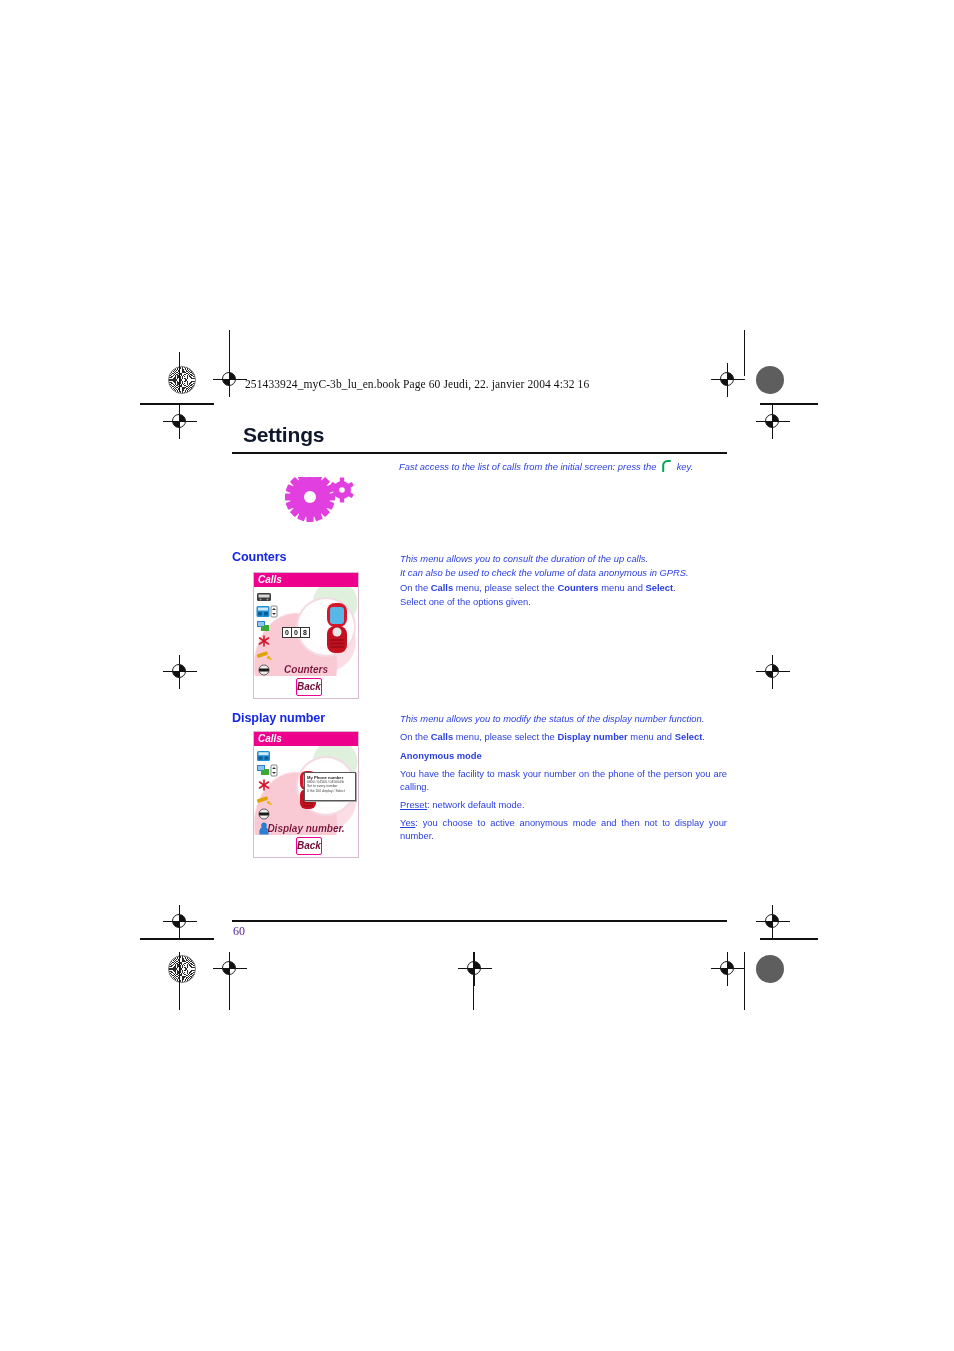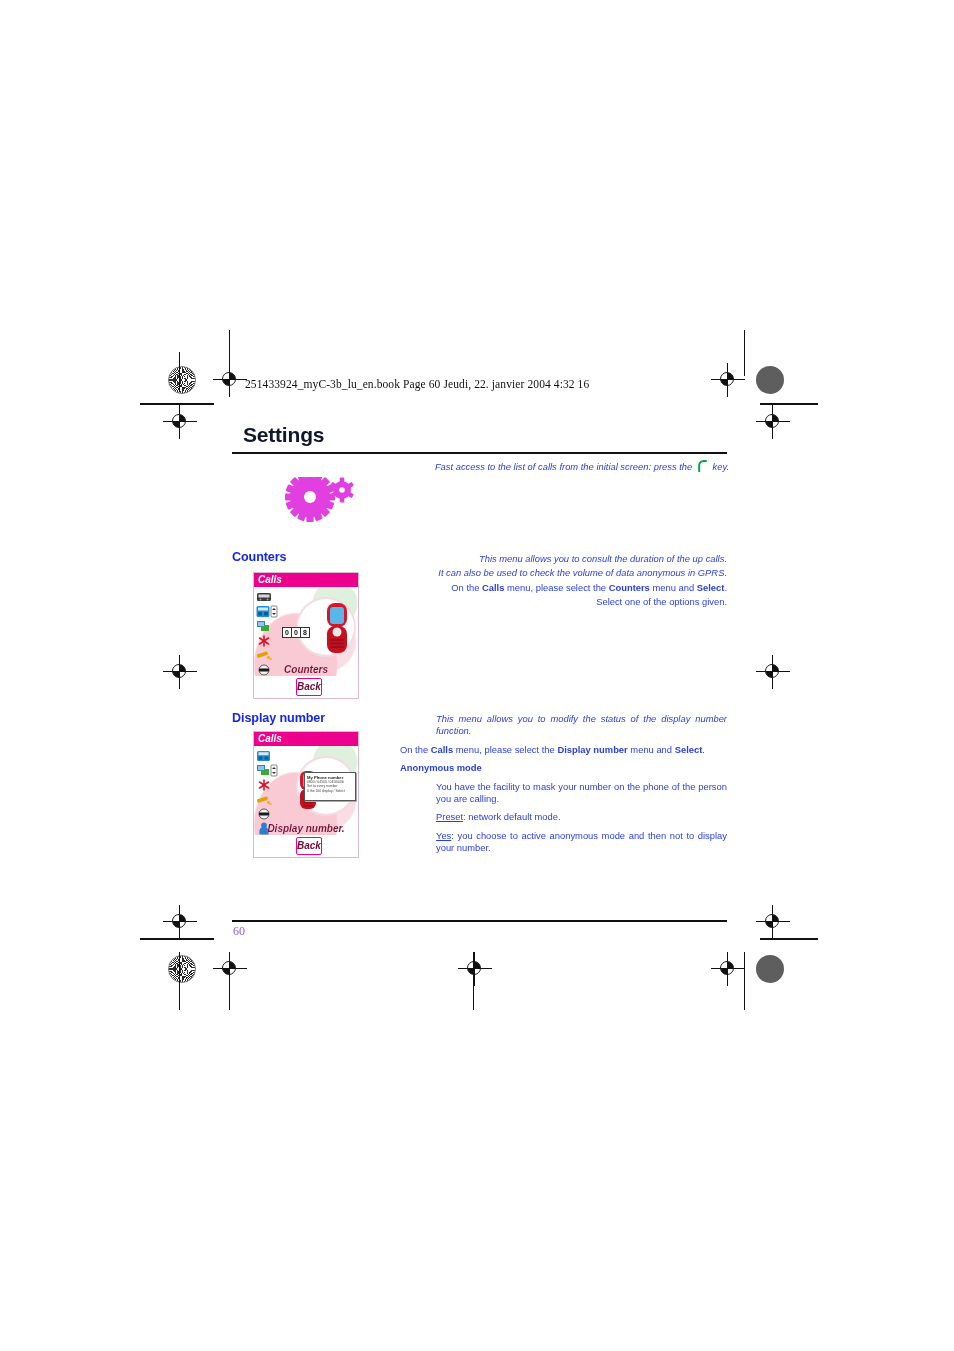--- a/index.html
+++ b/index.html
@@ -83,21 +83,21 @@
     width: 495px; height: 1.6px;
     background: #111;
   }
   .fast-access {
     position: absolute;
     left: 399px; top: 460px;
     width: 330px;
     font-size: 9.4px;
     font-style: italic;
     color: #2a3fe0;
-    text-align: right;
+    text-align: left;
     line-height: 13px;
   }
   .hook-icon {
     display: inline-block;
     vertical-align: -2px;
     width: 11px; height: 12px;
     margin: 0 2px;
   }
 
   .gear-wrap {
@@ -122,24 +122,24 @@
     position: absolute;
     left: 400px;
     width: 327px;
     font-size: 9.4px;
     color: #2a3fe0;
     line-height: 12.4px;
   }
   .copy p { margin: 0 0 6px 0; }
   .copy p.tight { margin-bottom: 2px; }
   .copy .it { font-style: italic; }
-  .copy .jt { text-align: justify; margin-left: 36px; }
+  .copy .jt { text-align: justify; }
   .copy b { font-weight: bold; }
   .copy u { text-decoration: underline; }
-  #copy-counters { top: 553px; text-align: right; }
+  #copy-counters { top: 553px; }
   #copy-display  { top: 713px; }
 
   .subhead {
     font-weight: bold;
     margin: 0 0 1px 0;
   }
 
   
   .phone {
     position: absolute;
@@ -282,21 +282,21 @@
     position: absolute;
     left: 232px; top: 920px;
     width: 495px; height: 1.6px;
     background: #111;
   }
   .page-num {
     position: absolute;
     left: 233px; top: 924px;
     font-family: "Liberation Serif", serif;
     font-size: 12px;
-    color: #8b5cf6;
+    color: #4c1d95;
   }
 </style>
 </head>
 <body>
 
 <div class="dot-star" style="left:168px; top:366px;"></div>
 <div class="regmark" style="left:213px; top:363px;">
   <div class="hl"></div>
     <div class="vl"></div>
     <div class="circ"></div>

